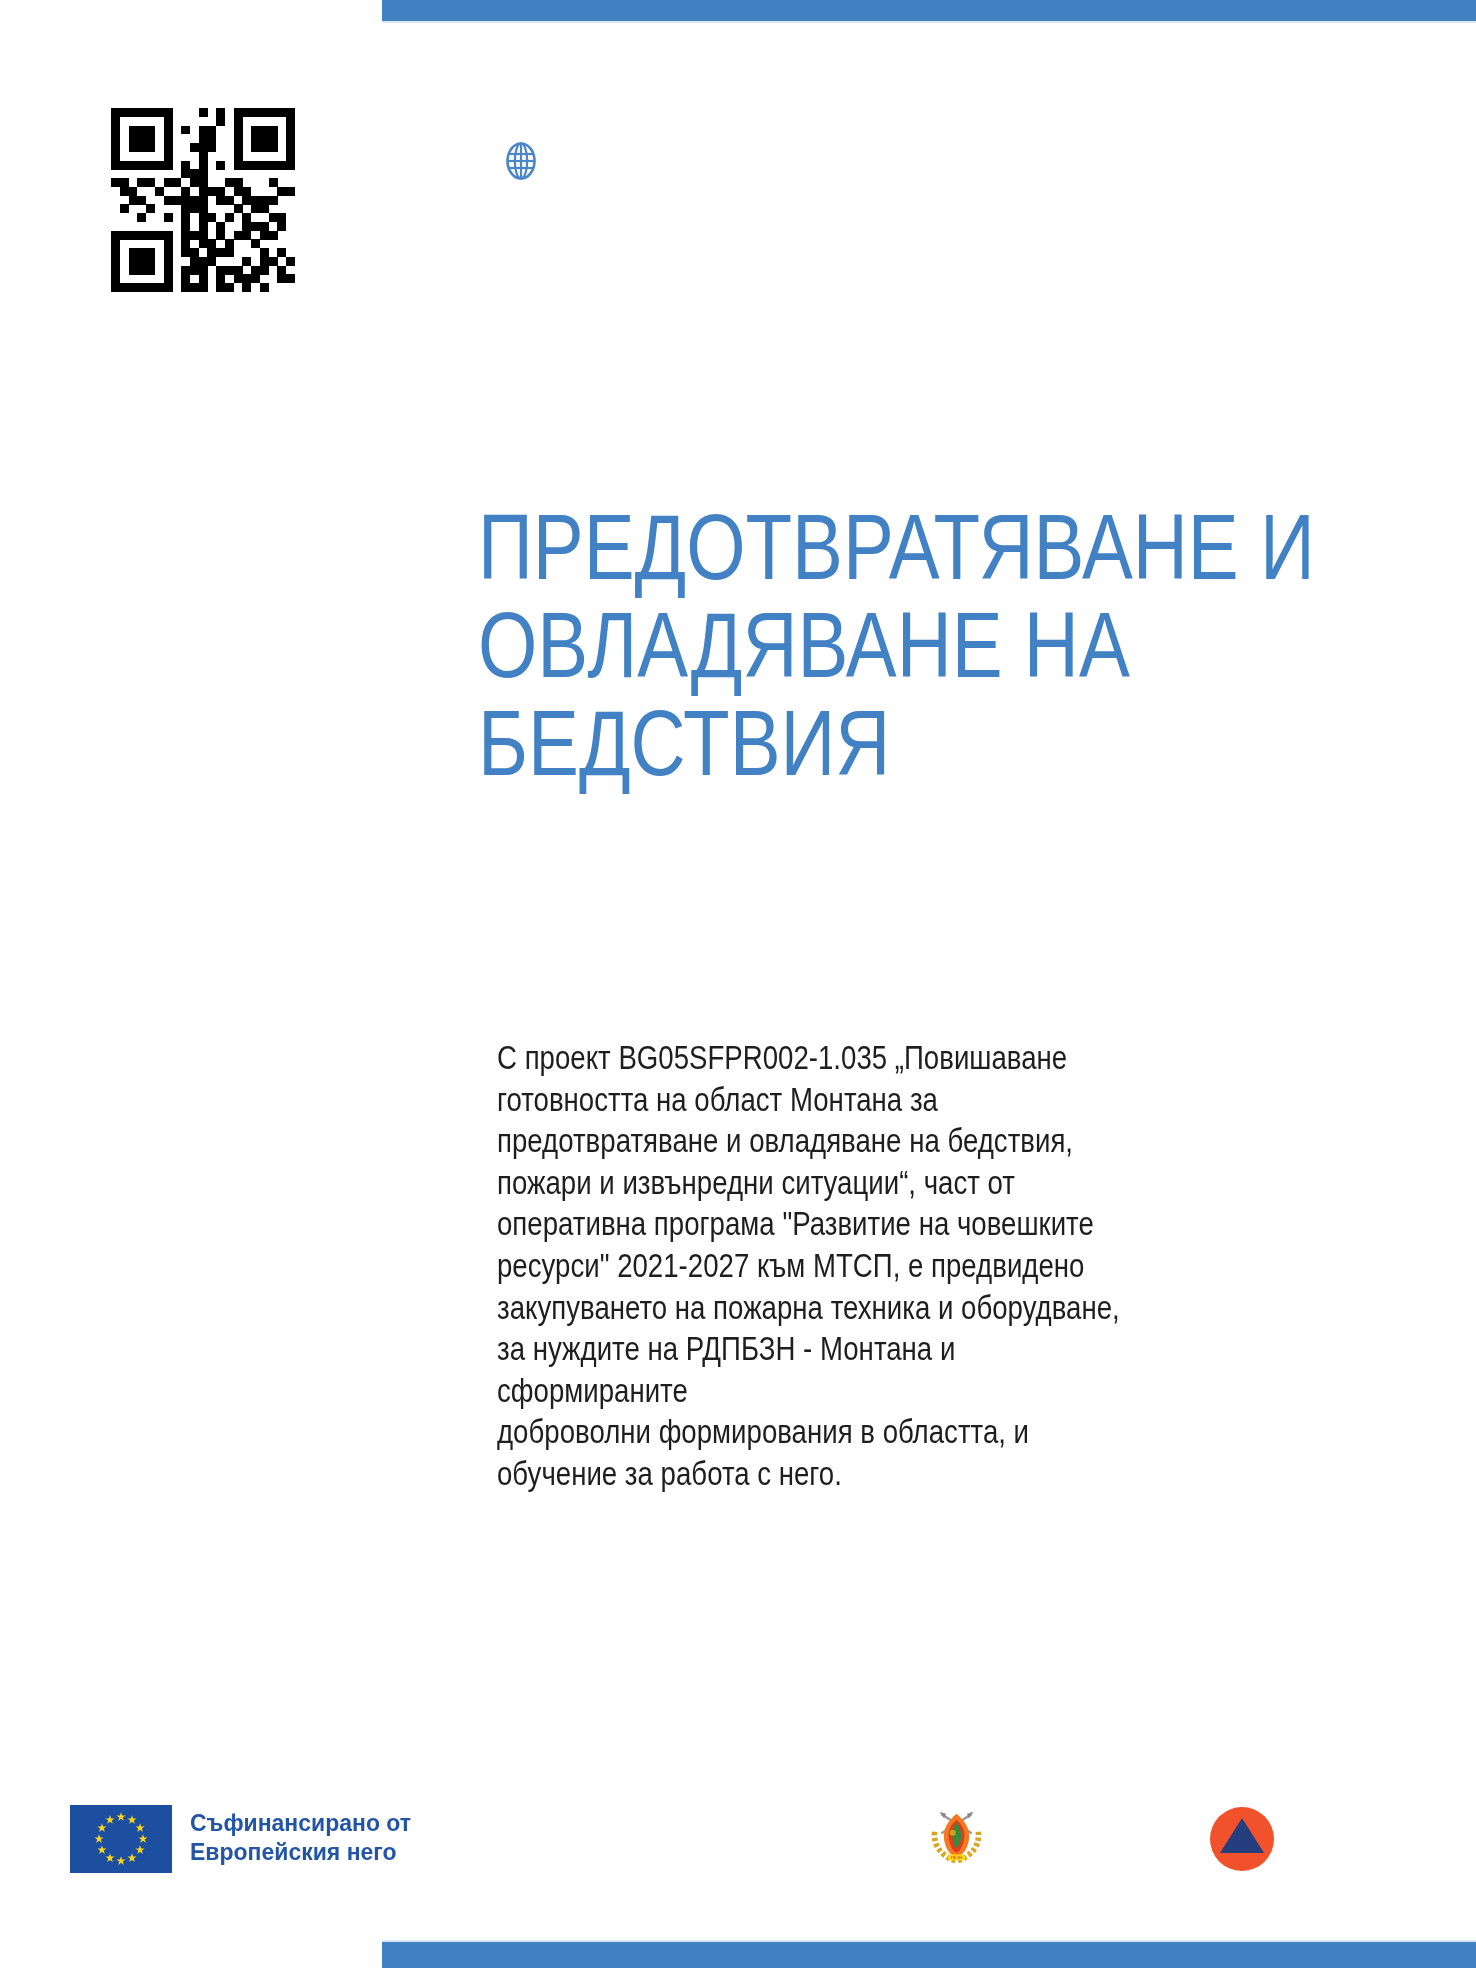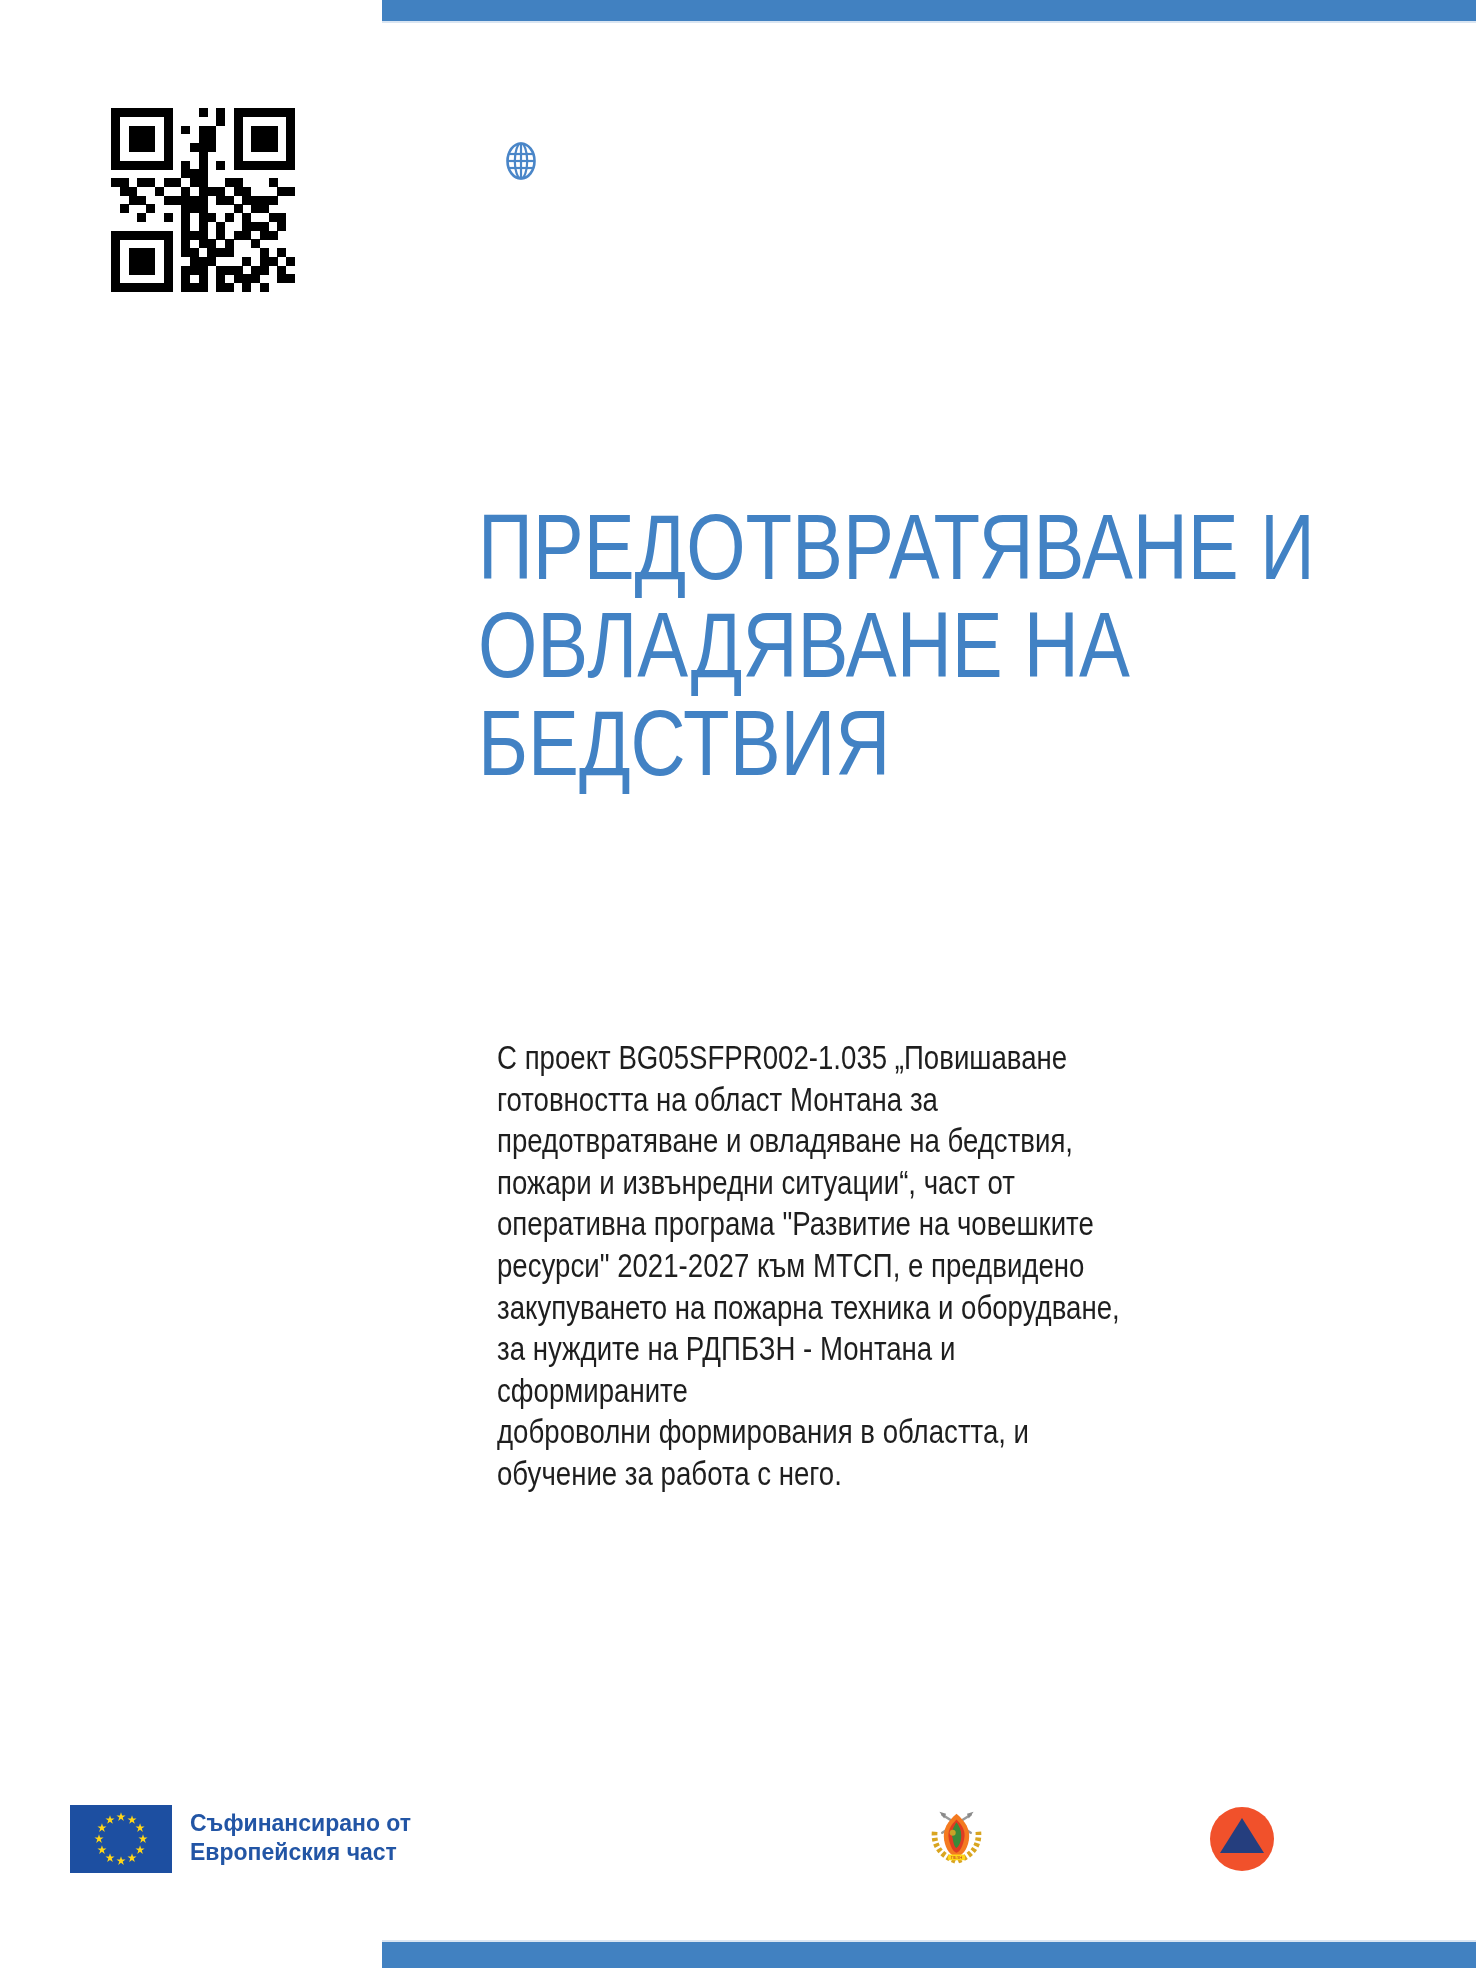--- a/index.html
+++ b/index.html
@@ -349,21 +349,21 @@
         <polygon points="51.00,51.20 52.08,54.52 55.57,54.52 52.74,56.57 53.82,59.88 51.00,57.83 48.18,59.88 49.26,56.57 46.43,54.52 49.92,54.52" fill="#ffd617"></polygon>
         <polygon points="40.00,48.25 41.08,51.57 44.57,51.57 41.74,53.62 42.82,56.94 40.00,54.89 37.18,56.94 38.26,53.62 35.43,51.57 38.92,51.57" fill="#ffd617"></polygon>
         <polygon points="31.95,40.20 33.03,43.52 36.51,43.52 33.69,45.57 34.77,48.88 31.95,46.83 29.13,48.88 30.20,45.57 27.38,43.52 30.87,43.52" fill="#ffd617"></polygon>
         <polygon points="29.00,29.20 30.08,32.52 33.57,32.52 30.74,34.57 31.82,37.88 29.00,35.83 26.18,37.88 27.26,34.57 24.43,32.52 27.92,32.52" fill="#ffd617"></polygon>
         <polygon points="31.95,18.20 33.03,21.52 36.51,21.52 33.69,23.57 34.77,26.88 31.95,24.83 29.13,26.88 30.20,23.57 27.38,21.52 30.87,21.52" fill="#ffd617"></polygon>
         <polygon points="40.00,10.15 41.08,13.46 44.57,13.46 41.74,15.51 42.82,18.83 40.00,16.78 37.18,18.83 38.26,15.51 35.43,13.46 38.92,13.46" fill="#ffd617"></polygon>
       </g>
   </svg>
 
   <div class="eu-text">Съфинансирано от
-Европейския част</div>
+Европейския него</div>
 
   <svg class="fire-emblem" viewBox="0 0 60 64" xmlns="http://www.w3.org/2000/svg">
     <path d="M15,8 L45,27 M45,8 L15,27" stroke="#9a9a9a" stroke-width="2.6" stroke-linecap="round"></path>
     <path d="M12,5 l7,2 l-2,5 z" fill="#8a8a8a"></path>
     <path d="M48,5 l-7,2 l2,5 z" fill="#8a8a8a"></path>
     <path d="M7,26 Q5,48 30,57 Q55,48 53,26" fill="none" stroke="#d9a520" stroke-width="6" stroke-dasharray="3.6 2.6"></path>
     <path d="M30,7 C21,15 15,23 17,35 C19,46 24,51 30,53 C36,51 41,46 43,35 C45,23 39,15 30,7 Z" fill="#f47a20"></path>
     <path d="M30,13 C24,19 20,25 22,34 C24,43 27,47 30,48 C33,47 36,43 38,34 C40,25 36,19 30,13 Z" fill="#e03c22"></path>
     <path d="M30,16 C26,22 24,27 26,33 C27,39 28,42 30,43 C33,41 35,36 35,30 C35,24 33,20 30,16 Z" fill="#3a8a3a"></path>
     <circle cx="26" cy="27" r="3.2" fill="#c9a227"></circle>

